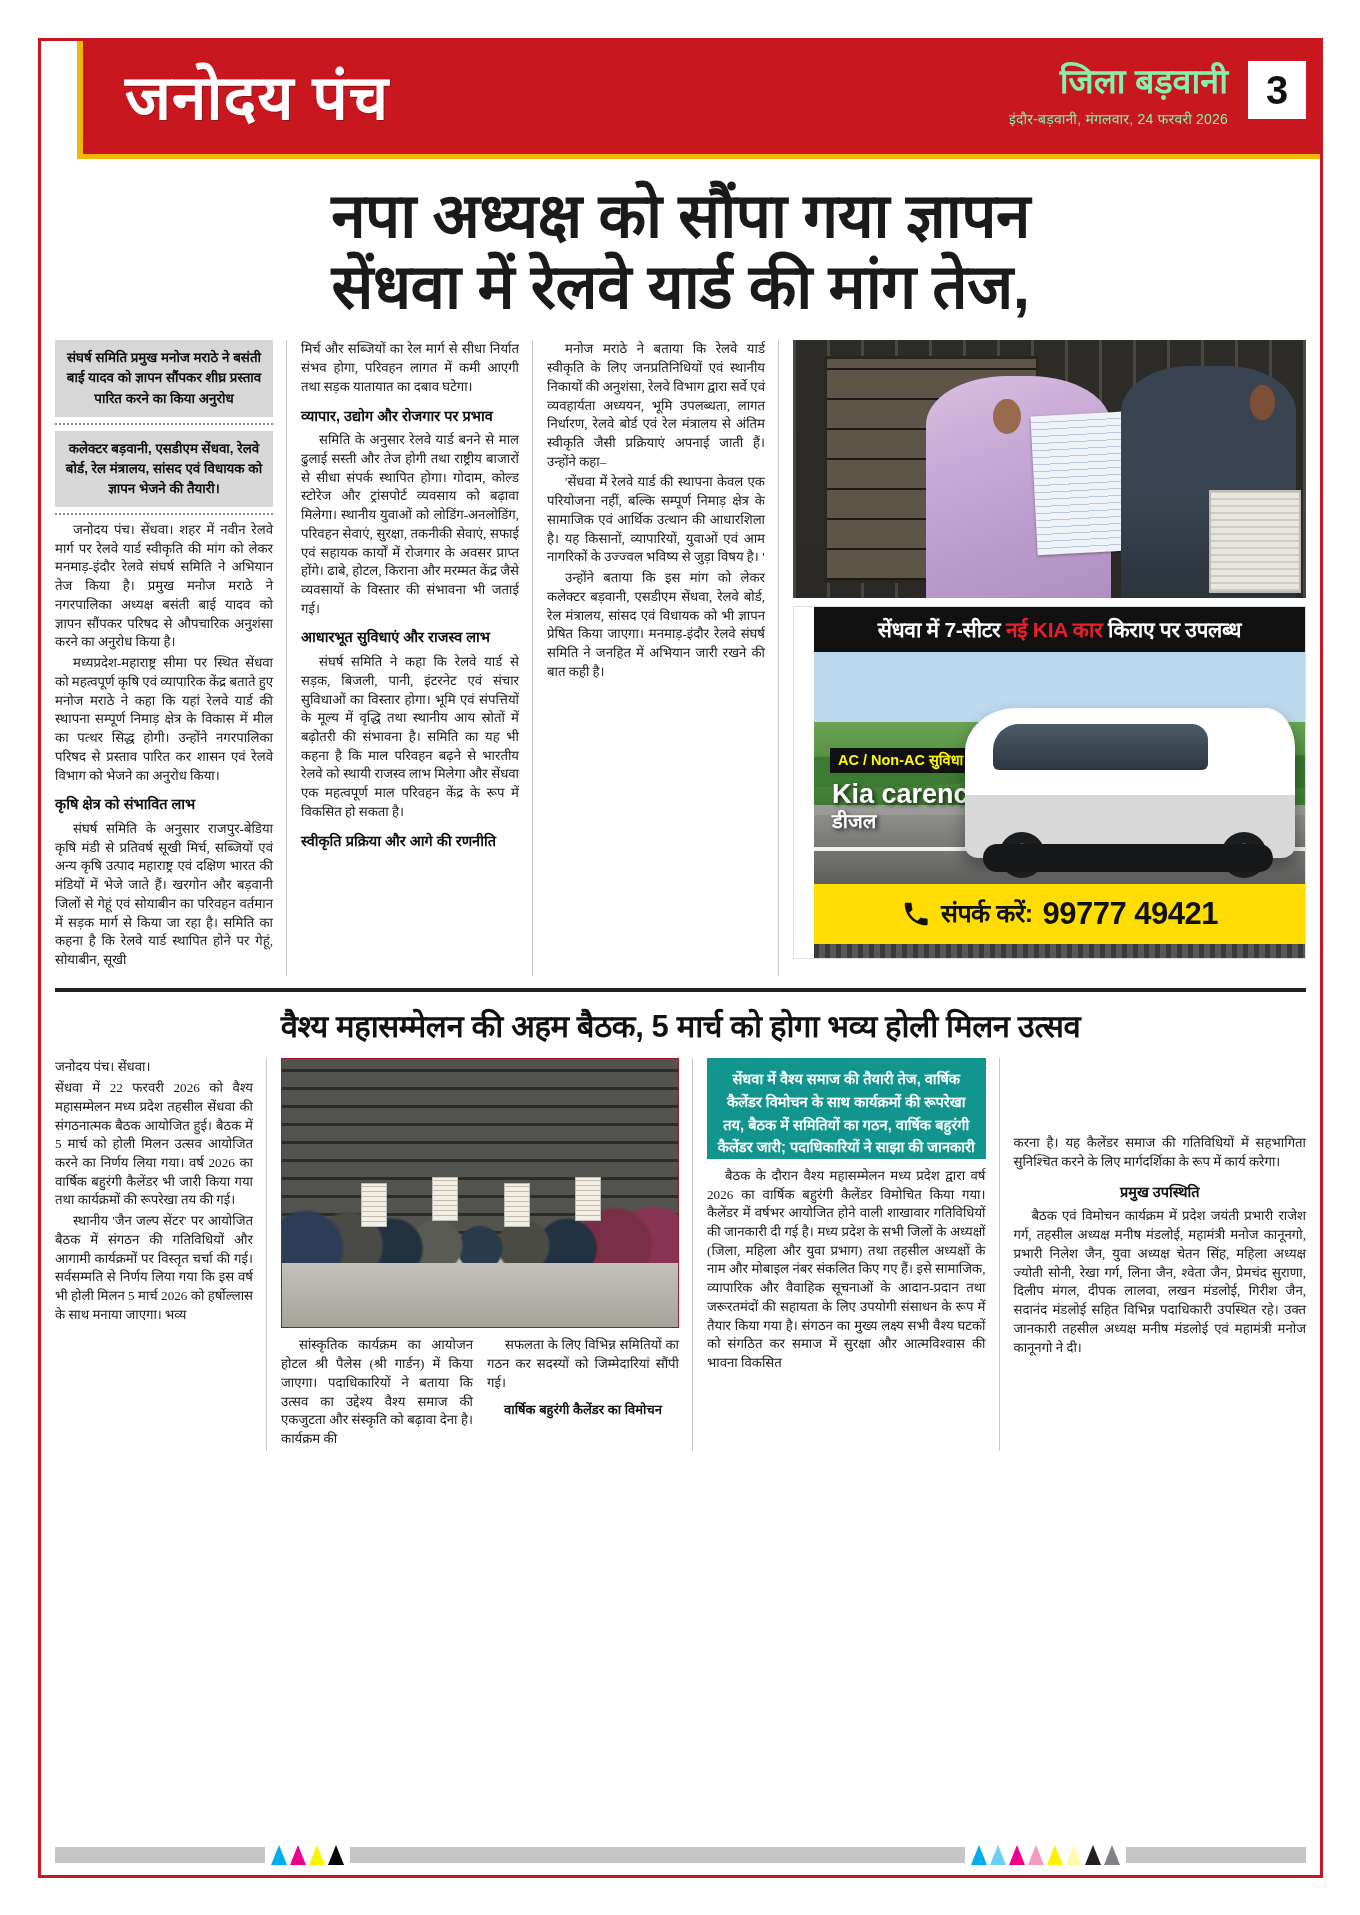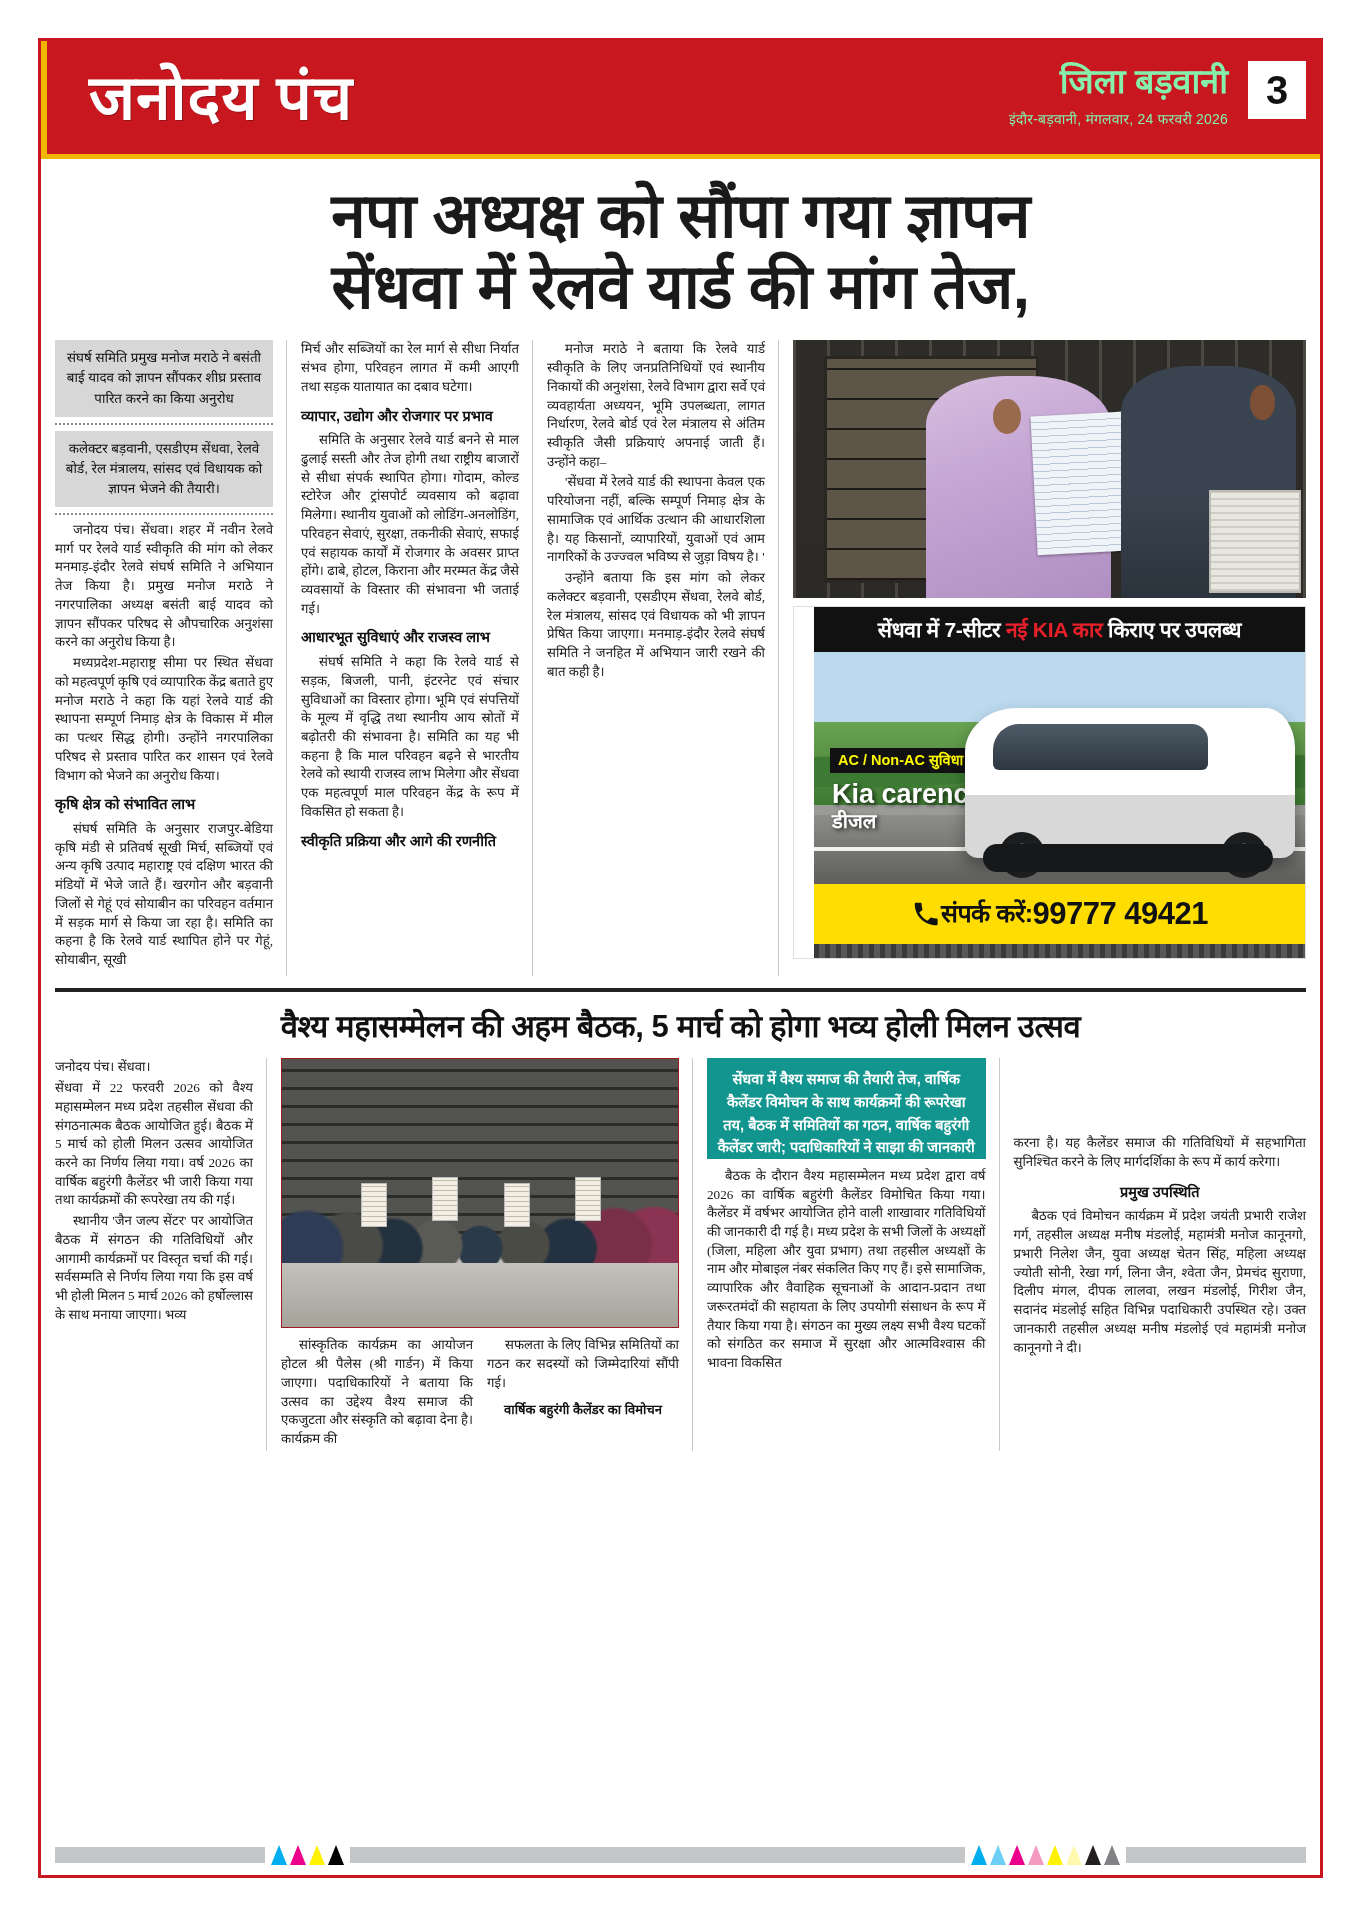--- a/index.html
+++ b/index.html
@@ -18,20 +18,21 @@
     background: #fff;
   }
   
   .masthead {
     position: relative;
     height: 118px;
     background: #c8171f;
     border-bottom: 5px solid #f2b705;
     display: flex;
     align-items: center;
+    margin-left: 36px;
   }
   .masthead::before{
     content:""; position:absolute; left:0; top:0; bottom:0; width:6px; background:#f2b705;
   }
   .brand {
     color: #fff;
     font-family: "Liberation Sans", sans-serif;
     font-weight: bold;
     font-size: 62px;
     letter-spacing: 1px;
@@ -89,21 +90,21 @@
     height: 640px;
   }
   .col { position: relative; font-size: 13.2px; line-height: 1.42; color:#1a1a1a; text-align: justify; }
   .col p { text-indent: 18px; margin-bottom: 2px; }
   .col p.noind { text-indent: 0; }
   .vrule { border-right: 1px solid #c9c9c9; padding-right: 13px; }
   .kicker {
     background: #d7d7d7;
     text-align: center;
     font-family: "Liberation Sans", sans-serif;
-    font-weight: normal;
+    font-weight: bold;
     font-size: 13.4px;
     line-height: 1.5;
     padding: 8px 6px;
     color:#111;
   }
   .dotrule { border-top: 2px dotted #8a8a8a; margin: 6px 0; }
   .subhead {
     font-family: "Liberation Sans", sans-serif;
     font-weight: bold;
     font-size: 14.5px;
@@ -190,21 +191,21 @@
   }
   .kia-car::before { content:""; position:absolute; left:28px; top:16px; width:215px; height:46px;
     background: linear-gradient(#4e5b66,#2d3741); border-radius: 26px 16px 6px 6px; }
   .kia-car::after { content:""; position:absolute; left:18px; bottom:-14px; width:290px; height:28px;
     background:#17181a; border-radius:14px; }
   .kia-wheel { position:absolute; bottom:-20px; width:46px; height:46px; border-radius:50%;
     background: radial-gradient(circle, #b9bcc0 0 34%, #1c1d1f 36% 100%); }
   .kia-wheel.l { left: 34px; } .kia-wheel.r { right: 28px; }
   .kia-phone {
     background:#ffdd00; color:#111;
-    display:flex; align-items:center; justify-content:center; 
+    display:flex; align-items:center; justify-content:center; gap:10px;
     font-family:"Liberation Sans", sans-serif; font-weight:bold;
     padding: 8px 6px; font-size: 31px; letter-spacing:-.5px;
   }
   .kia-phone .lbl { font-size: 25px; }
   .kia-strip { height: 14px; background: repeating-linear-gradient(90deg,#3a3a3a 0 5px,#585858 5px 11px); }
   
   .story-div { border-top: 3px solid #222; border-bottom:1px solid #222; margin: 12px 14px 0; height:4px; }
   
   .head2 {
     text-align:center;

